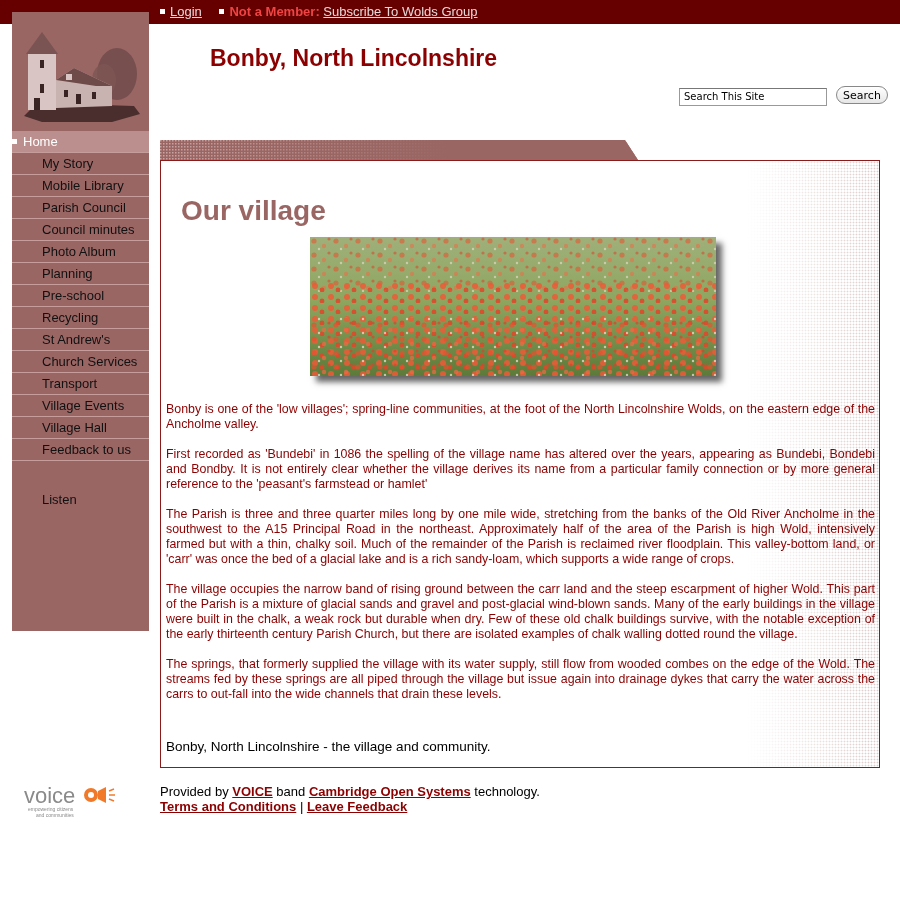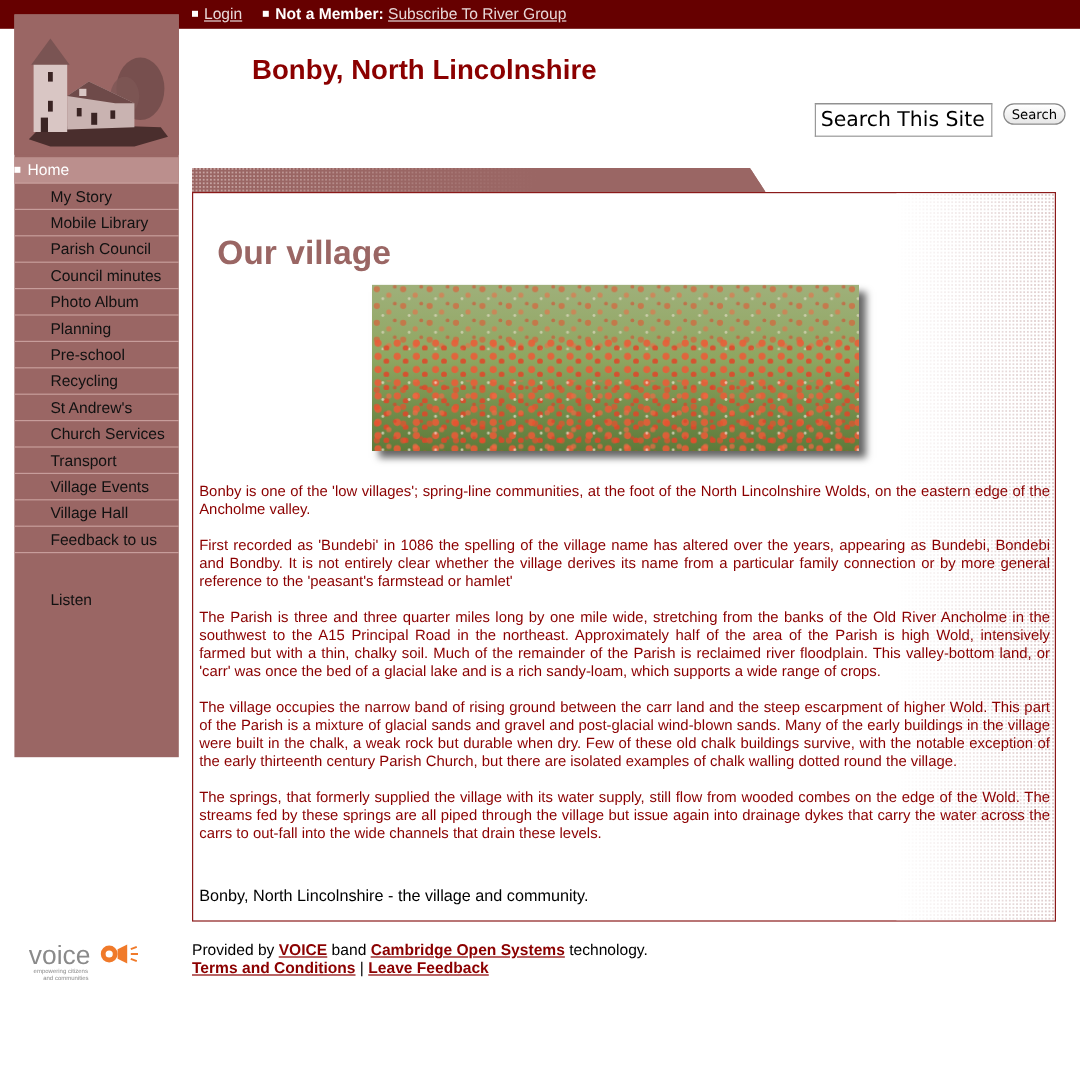--- a/index.html
+++ b/index.html
@@ -4,34 +4,34 @@
 <style>
   * { box-sizing: border-box; margin: 0; padding: 0; }
   html, body { width: 900px; height: 900px; background: #ffffff; overflow: hidden; }
   body { font-family: "Liberation Sans", sans-serif; position: relative; }
 
   .topbar { position: absolute; left: 0; top: 0; width: 900px; height: 24px; background: #660000; }
   .topbar-links { position: absolute; left: 160px; top: 4px; font-size: 13px; color: #ffffff; white-space: nowrap; }
   .topbar-links .bullet { display: inline-block; width: 5px; height: 5px; background: #ffffff; margin: 0 5px 2px 0; vertical-align: middle; }
   .topbar-links a { color: #e8d8d8; text-decoration: underline; }
   .topbar-links .item { margin-right: 14px; }
-  .topbar-links .strong { font-weight: bold; color: #ffffff; }
+  .topbar-links .strong { font-weight: bold; color: #ef4444; }
 
   .sidebar { position: absolute; left: 12px; top: 12px; width: 137px; height: 619px; background: #9a6664; }
   .logo { position: absolute; left: 0; top: 0; width: 137px; height: 117px; background: #9a6664; border-top: 0; }
   .nav { position: absolute; left: 0; top: 119px; width: 137px; }
   .nav-item { display: block; height: 22px; line-height: 21px; padding-left: 30px; font-size: 13px; color: #111111; border-bottom: 1px solid #c79d9b; cursor: pointer; }
   .nav-item.active { background: #bb8f8d; color: #ffffff; padding-left: 0; }
   .nav-item.active .bullet { display: inline-block; width: 5px; height: 5px; background: #fff; margin-right: 6px; vertical-align: middle; margin-bottom: 2px; }
   .nav-item:last-child { border-bottom: none; margin-top: 28px; }
 
   .site-title { position: absolute; left: 210px; top: 45px; font-size: 23px; font-weight: bold; color: #8b0000; }
 
   .search { position: absolute; left: 679px; top: 86px; }
-  .search input { width: 148px; height: 28px; border: 1px solid #999; border-top-color: #777; font-family: "DejaVu Sans", sans-serif; font-size: 17px; padding: 1px 4px; color: #000; }
+  .search input { width: 148px; height: 18px; border: 1px solid #999; border-top-color: #777; font-family: "DejaVu Sans", sans-serif; font-size: 10px; padding: 1px 4px; color: #000; }
   .search button { position: absolute; left: 157px; top: 0; width: 52px; height: 18px; border: 1px solid #888; border-radius: 9px; background: linear-gradient(#ffffff, #e6e6e6); font-family: "DejaVu Sans", sans-serif; font-size: 11px; color: #000; }
 
   .tab-strip { position: absolute; left: 160px; top: 140px; width: 478px; height: 20px; }
   .tab-strip svg { display: block; }
 
   .content { position: absolute; left: 160px; top: 160px; width: 720px; height: 608px; border: 1px solid #8b1a1a; background: #ffffff; overflow: hidden; }
   .dots { position: absolute; right: 0; top: 0; width: 132px; height: 100%;
     background-image: radial-gradient(circle, #d9c4c4 0.8px, transparent 1.1px);
     background-size: 3px 3px; opacity: 0.9; }
   .dots-fade { position: absolute; right: 0; top: 0; width: 132px; height: 100%; background: linear-gradient(to right, #fff 0%, rgba(255,255,255,0.4) 60%, rgba(255,255,255,0) 100%); }
@@ -50,21 +50,21 @@
 </head>
 <body>
 
 <div class="topbar">
   <div class="topbar-links">
     <span class="item">
       <span class="bullet"></span><a href="#">Login</a>
     </span>
     <span class="item">
       <span class="bullet"></span><span class="strong">Not a Member:</span>
-      <a href="#">Subscribe To River Group</a>
+      <a href="#">Subscribe To Wolds Group</a>
     </span>
   </div>
 </div>
 
 <div class="sidebar">
   <div class="logo">
     <svg width="137" height="117" viewBox="0 0 137 117">
       <rect width="137" height="117" fill="#9a6664"></rect>
 
       <ellipse cx="105" cy="62" rx="20" ry="26" fill="#6e4a49" opacity="0.8"></ellipse>

